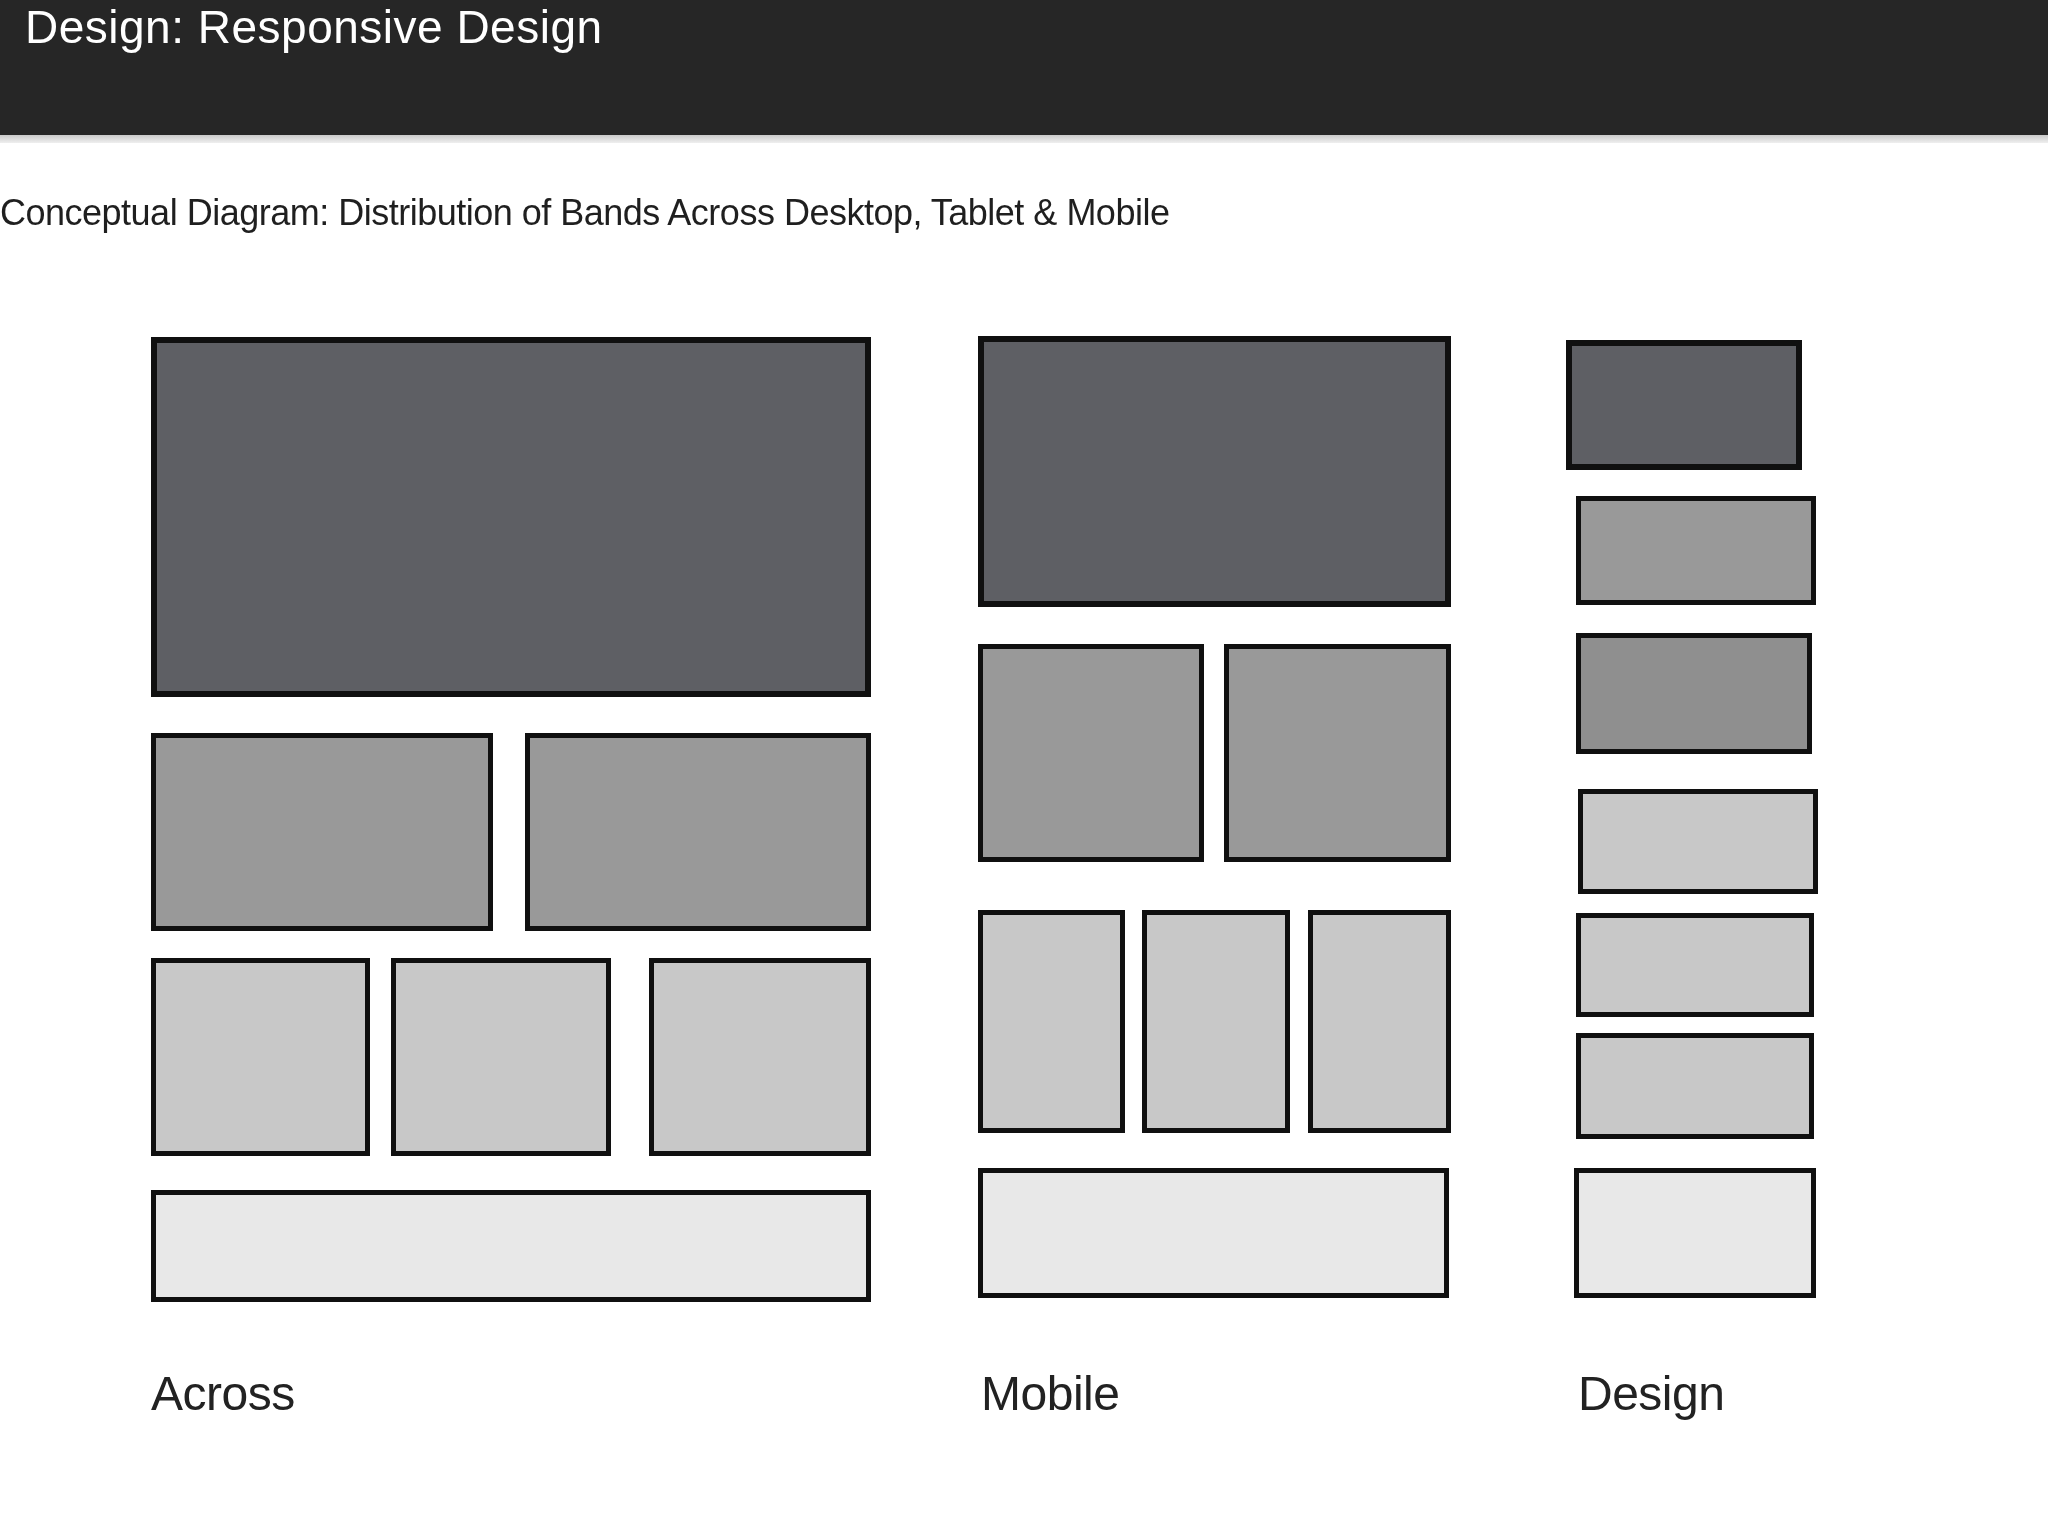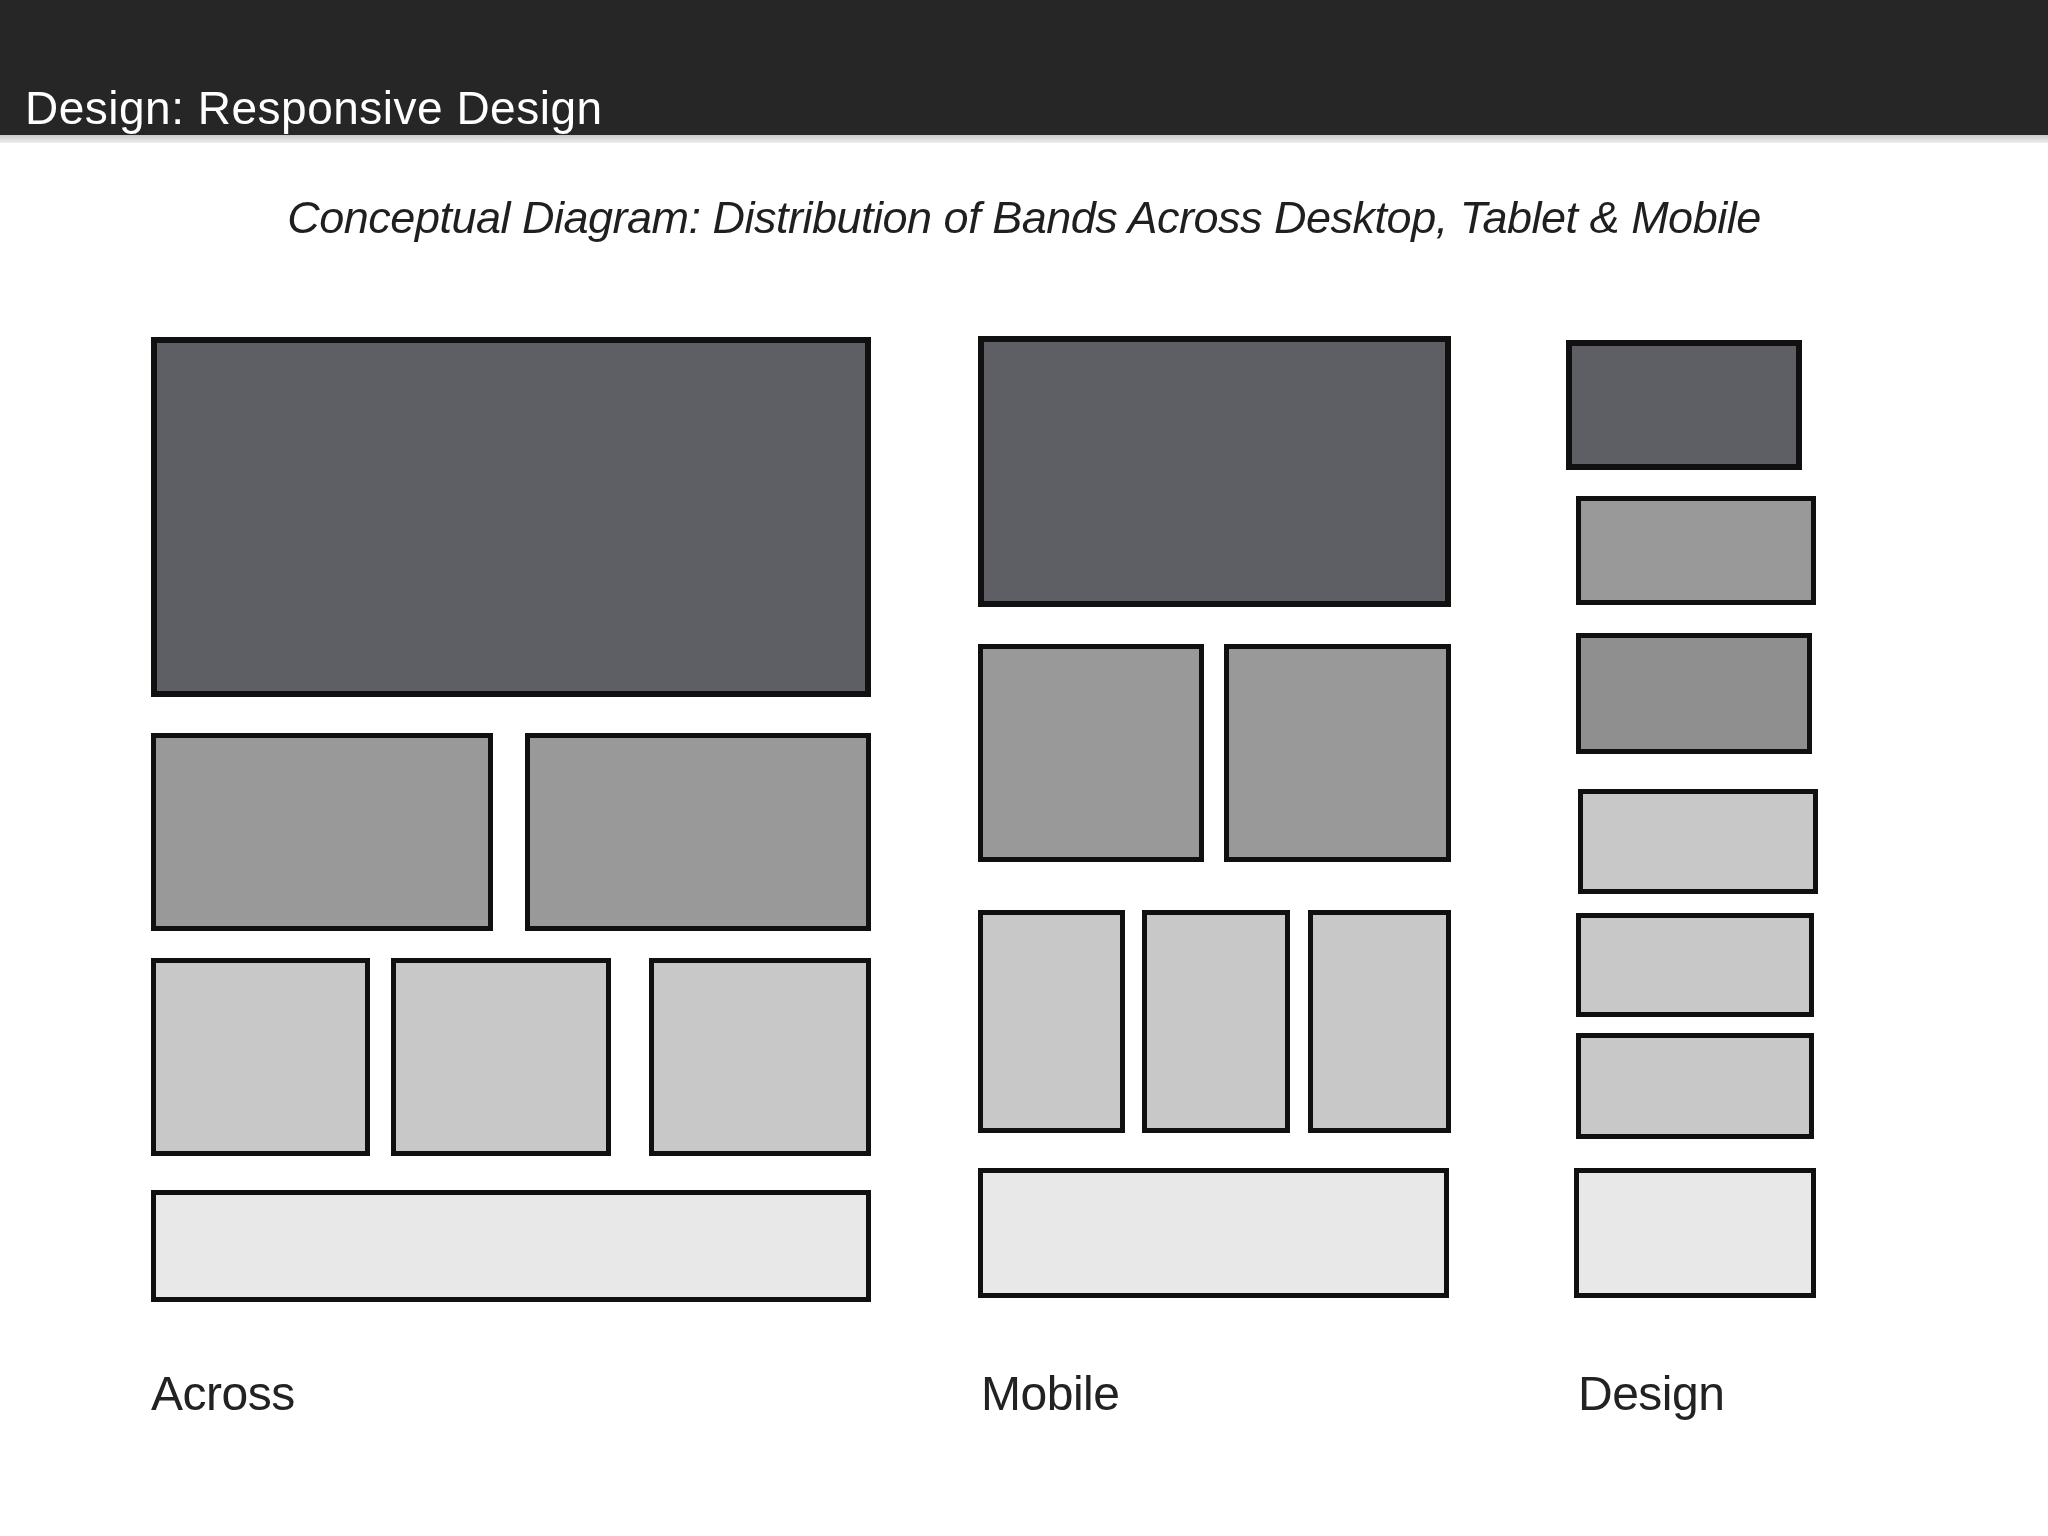--- a/index.html
+++ b/index.html
@@ -7,44 +7,42 @@
     width: 2048px; height: 1536px;
     background: var(--page-bg, #ffffff);
     font-family: "Liberation Sans", sans-serif;
     position: relative;
     overflow: hidden;
   }
   .app-header {
     position: absolute; left: 0; top: 0;
     width: 2048px; height: 135px;
     background: var(--header-bg, #262626);
-    display: flex; align-items: flex-end;
+    display: flex; align-items: flex-start;
   }
   .app-header .header-title {
     color: var(--header-text, #ffffff);
     font-size: 46px;
     padding-left: 25px;
     letter-spacing: 0.5px;
     white-space: nowrap;
   }
   .header-shadow {
     position: absolute; left: 0; top: 135px;
     width: 2048px; height: 8px;
     background: linear-gradient(to bottom, var(--header-shadow, #c9c9c9), #efefef);
   }
   .diagram-title {
     position: absolute; left: 0; top: 192px;
     width: 2048px;
-    text-align: center;
-    font-size: 45px;
+    font-size: 36px;
     font-weight: 400;
     letter-spacing: -0.5px;
     color: var(--title-text, #1f1f1f);
     white-space: nowrap;
-    font-style: italic;
   }
   .band {
     position: absolute;
     box-sizing: border-box;
     border: 5px solid var(--band-border, #101010);
   }
   .tone-dark    { background: var(--band-dark, #5e5f64); border-width: 6px; }
   .tone-medium  { background: var(--band-medium, #999999); }
   .tone-medium-alt { background: var(--band-medium-alt, #8f8f8f); }
   .tone-light   { background: var(--band-light, #c8c8c8); }

